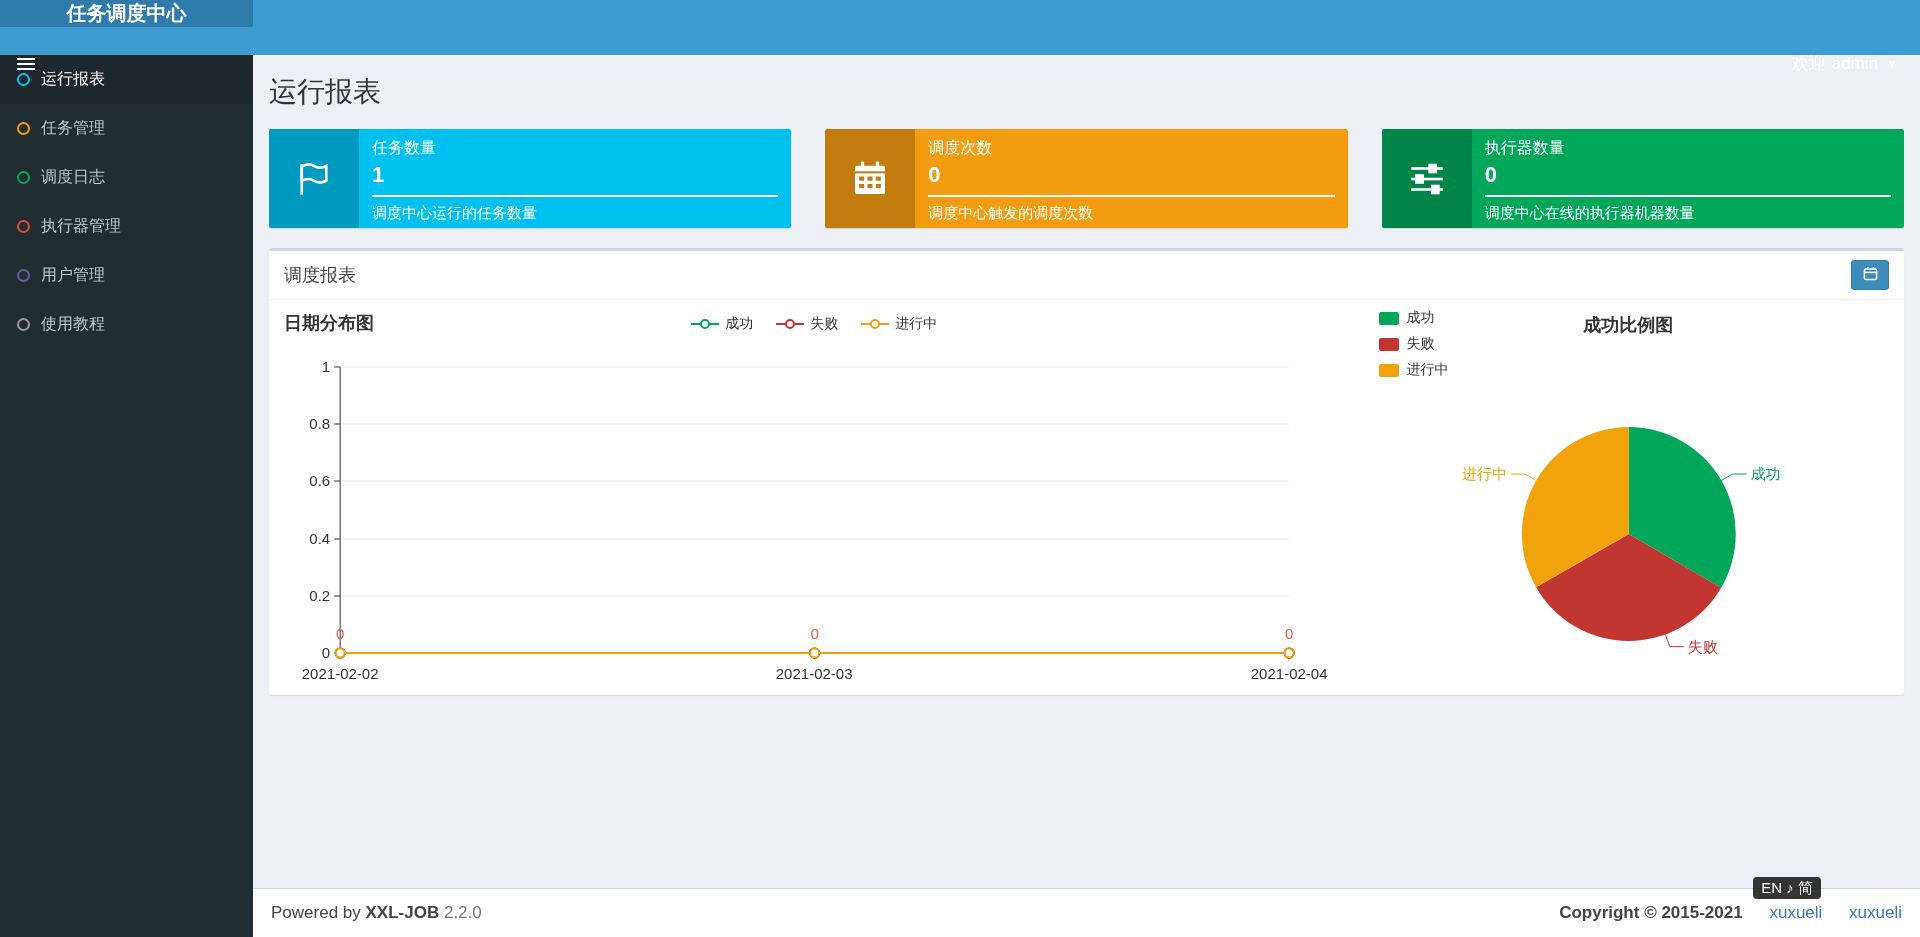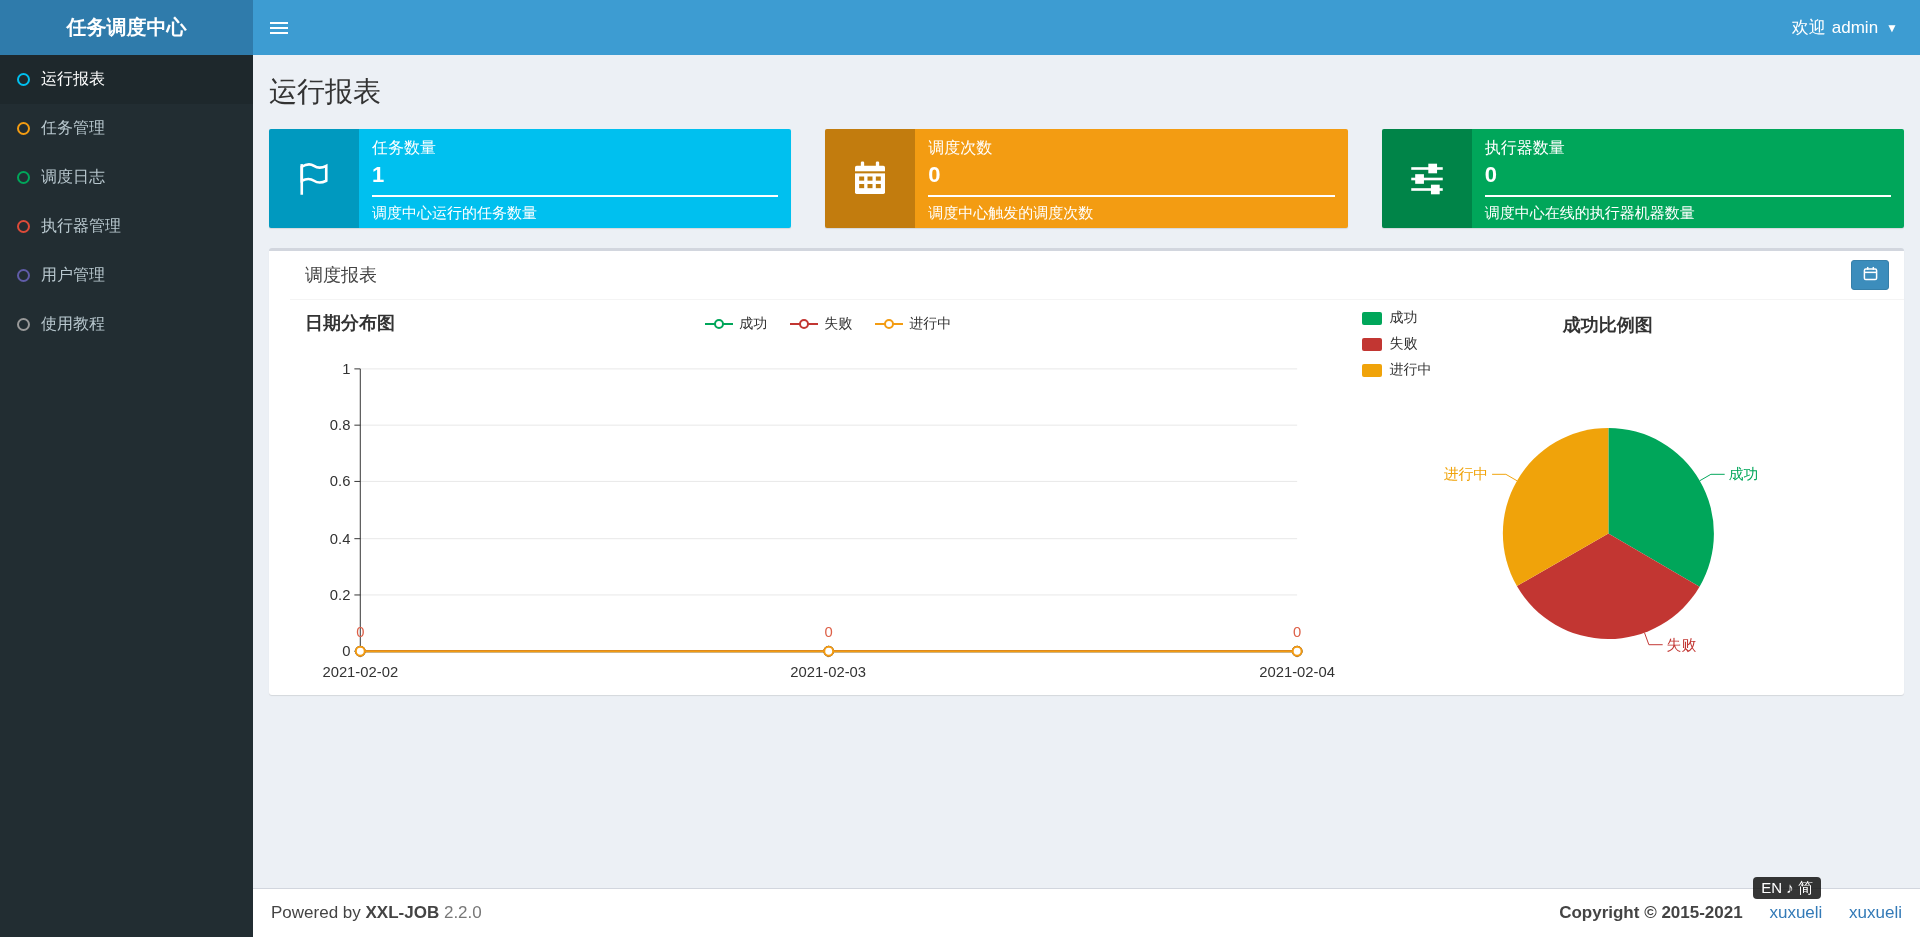--- a/index.html
+++ b/index.html
@@ -2,21 +2,21 @@
 <html><head>
 <meta charset="utf-8">
 <style>
   * { box-sizing: border-box; margin: 0; padding: 0; }
   html,body { width:1920px; height:937px; }
   body {
     font-family: "Liberation Sans", "DejaVu Sans", sans-serif;
     position: relative; overflow: hidden; background:#ecf0f5; color:#333;
   }
   
-  .header { position:absolute; top:0; left:0; right:0; height:55px; display:flex; background:#3d9cd2; z-index:20; }
+  .header { position:absolute; top:0; left:0; right:0; height:55px; display:flex; background:#3d9cd2; z-index:20;flex-direction:column; }
   .logo { width:253px; height:55px; background:#2f7bab; color:#fff; display:flex; align-items:center; justify-content:center;
           font-size:20px; font-weight:bold; cursor:pointer; }
   .navbar { flex:1; display:flex; align-items:center; justify-content:space-between; padding-right:18px; }
   .menu-toggle { width:52px; height:55px; display:flex; align-items:center; justify-content:center; cursor:pointer; }
   .hamburger-icon { width:18px; height:2px; background:#fff; box-shadow:0 5px 0 #fff, 0 10px 0 #fff; display:block; position:relative; top:-5px; }
   .user-menu { display:flex; align-items:center; gap:6px; color:#fff; font-size:17px; cursor:pointer; height:73px; padding:0 4px; }
   .caret { font-size:12px; margin-left:2px; }
   
   .sidebar { position:absolute; top:55px; left:0; bottom:0; width:253px; background:#222d32; z-index:15; }
   .nav-header { padding:13px 17px; font-size:14px; color:#4b646f; background:#1a2226; }
@@ -31,26 +31,26 @@
   .info-row { display:flex; gap:34px; margin-bottom:20px;border-radius:24px; }
   .info-box { flex:1; height:99px; display:flex; color:#fff; border-radius:2px; box-shadow:0 1px 1px rgba(0,0,0,0.1); }
   .info-icon { width:90px; display:flex; align-items:center; justify-content:center; background:rgba(0,0,0,0.2); border-radius:2px 0 0 2px; }
   .info-content { flex:1; padding:9px 13px 8px; display:flex; flex-direction:column; }
   .ib-title { font-size:16px; }
   .ib-number { font-size:22px; font-weight:bold; margin:3px 0 7px; }
   .ib-progress { height:2px; background:rgba(0,0,0,0.2); }
   .ib-progress .bar { height:2px; width:100%; background:#fff; }
   .ib-desc { font-size:15px; margin-top:7px; }
   
-  .box { background:#fff; border-top:3px solid #d2d6de; border-radius:3px; box-shadow:0 1px 1px rgba(0,0,0,0.1);padding-left:21px; }
+  .box { background:#fff; border-top:3px solid #d2d6de; border-radius:3px; box-shadow:0 1px 1px rgba(0,0,0,0.1); }
   .box-header { display:flex; justify-content:space-between; align-items:center; padding:9px 15px; border-bottom:1px solid #f4f4f4; }
   .box-title { font-size:18px; color:#444; }
   .date-btn { width:38px; height:30px; background:#3c8dbc; border:1px solid #367fa9; border-radius:3px; display:flex; align-items:center; justify-content:center; cursor:pointer; }
   .box-body { padding:5px 15px 5px; }
-  .charts-row { display:flex; }
+  .charts-row { display:flex; justify-content:space-between; }
   .line-chart-container { width:66%; position:relative; height:385px; }
   .pie-chart-container { width:32.5%; position:relative; height:385px; }
   .chart-title { font-size:18px; font-weight:bold; color:#333; padding-top:6px; height:30px; }
   .pie-chart-container .chart-title { position:absolute; top:2px; left:0; right:0; text-align:center; }
   .line-legend { position:absolute; top:10px; left:0; right:0; display:flex; justify-content:center; align-items:center; gap:22px; font-size:14px; color:#333; }
   .legend-item { display:flex; align-items:center; gap:5px; cursor:pointer; }
   .line-plot-svg { display:block; width:100%; height:345px; margin-top:7px; }
   .pie-plot-svg { position:absolute; left:0; top:0; width:100%; height:100%; }
   .pie-legend { position:absolute; top:4px; left:12px; display:flex; flex-direction:column; gap:8px; font-size:14px; color:#333; }
   .pie-legend .legend-item { gap:7px; }

